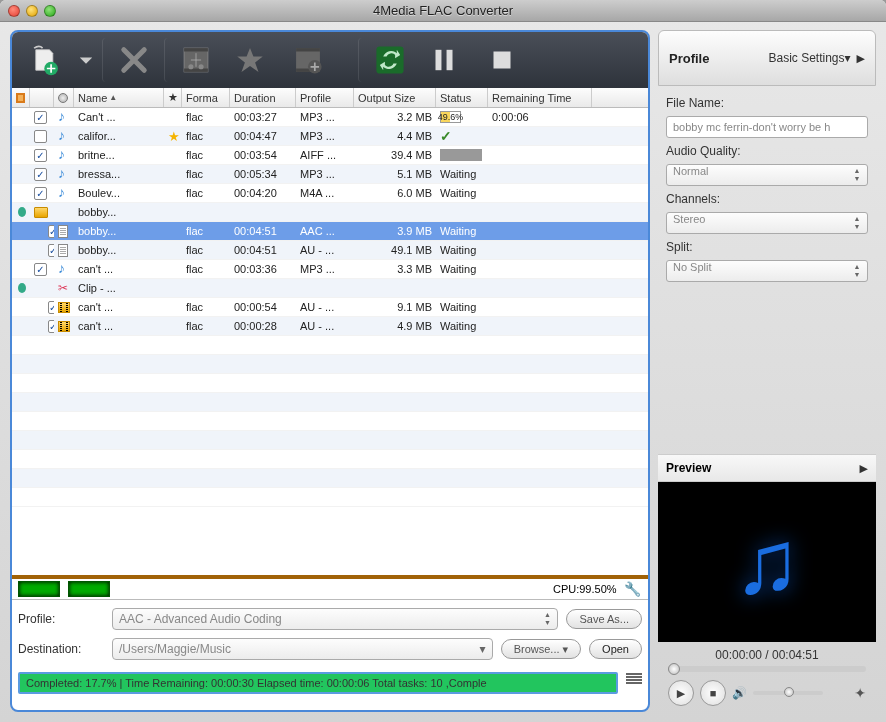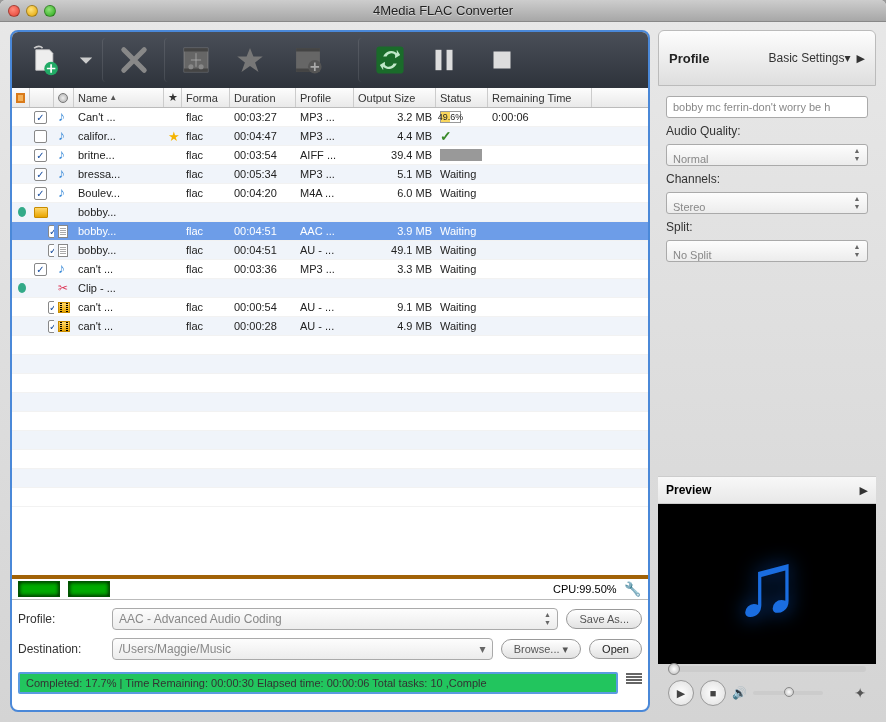--- a/index.html
+++ b/index.html
@@ -57,21 +57,21 @@
 .list-toggle { width: 16px; height: 16px; display: inline-flex; flex-direction: column; gap: 1px; }
 .list-toggle span { height: 2px; background: #666; }
 .right-pane { flex: 1; display: flex; flex-direction: column; }
 .right-header { height: 56px; background: linear-gradient(#fdfdfd, #dedede); border: 1px solid #bbb; border-radius: 6px 6px 0 0; display: flex; align-items: center; padding: 0 10px; gap: 6px; }
 .right-header .ptitle { font-weight: bold; font-size: 13px; color: #222; flex: 1; }
 .dropdown-lbl { font-size: 12px; color: #333; text-align: center; }
 .play-tri { font-size: 11px; color: #333; }
 .side-form { padding: 10px 8px; display: flex; flex-direction: column; gap: 6px; }
 .side-label { font-size: 12px; color: #333; }
 .side-input { height: 22px; border: 1px solid #aaa; border-radius: 3px; background: #fff; padding: 0 6px; color: #888; font-size: 11px; position: relative; display: flex; align-items: center; overflow: hidden; white-space: nowrap; }
-.side-select { height: 22px; border: 1px solid #aaa; border-radius: 3px; background: linear-gradient(#fdfdfd,#ececec); padding: 0 6px; color: #888; font-size: 11px; position: relative; display: flex; align-items: flex-end; }
+.side-select { height: 22px; border: 1px solid #aaa; border-radius: 3px; background: linear-gradient(#fdfdfd,#ececec); padding: 0 6px; color: #888; font-size: 11px; position: relative; display: flex; align-items: flex-start; }
 .preview-head { display: flex; align-items: center; padding: 6px 8px; border-top: 1px solid #ccc; border-bottom: 1px solid #ccc; background: linear-gradient(#f8f8f8,#e8e8e8); }
 .preview-head .ptxt { font-weight: bold; font-size: 12px; flex: 1; }
 .preview-box { height: 160px; background: #000; display: flex; align-items: center; justify-content: center; }
 .big-note { font-size: 90px; color: #1a6de0; text-shadow: 0 0 20px #0a4db0, 2px 2px 6px #000; }
 .time-row { text-align: center; font-size: 12px; color: #333; padding: 6px 0 2px; }
 .scrub { margin: 2px 10px; height: 6px; background: #ccc; border-radius: 3px; position: relative; }
 .scrub-knob { position: absolute; left: 0; top: -3px; width: 12px; height: 12px; background: radial-gradient(#fff,#bbb); border: 1px solid #888; border-radius: 50%; }
 .playback { display: flex; align-items: center; gap: 6px; padding: 6px 10px; }
 .circ-btn { width: 26px; height: 26px; border: 1px solid #999; border-radius: 50%; background: radial-gradient(#fff,#ddd); display: flex; align-items: center; justify-content: center; font-size: 11px; color: #444; }
 .vol-ico { font-size: 12px; color: #666; }
@@ -454,20 +454,21 @@
       </div>
 
       <div class="right-pane">
         <div class="right-header">
           <span class="ptitle">Profile</span>
           <span class="dropdown-lbl"><span>Basic Settings</span>▾</span>
           <span class="play-tri">▶</span>
         </div>
 
         <div class="side-form">
+          <div class="side-label">File Name:</div>
           <div class="side-input">bobby mc ferrin-don't worry be h</div>
           <div class="side-label">Audio Quality:</div>
           <div class="side-select">
               <span>Normal</span>
               <div class="stepper" style="right:2px">
                 <span>▲</span>
                 <span>▼</span>
               </div>
             </div>
           <div class="side-label">Channels:</div>
@@ -490,20 +491,21 @@
 
         <div style="flex:1"></div>
 
         <div class="preview-head">
           <span class="ptxt">Preview</span>
           <span class="play-tri">▶</span>
         </div>
         <div class="preview-box">
           <span class="big-note">♫</span>
         </div>
+        <div class="time-row">00:00:00 / 00:04:51</div>
         <div class="scrub">
             <div class="scrub-knob"></div>
           </div>
         <div class="playback">
           <div class="circ-btn">▶</div>
           <div class="circ-btn">■</div>
           <span class="vol-ico">🔊</span>
           <div class="vol-track">
               <div class="vol-knob"></div>
             </div>

